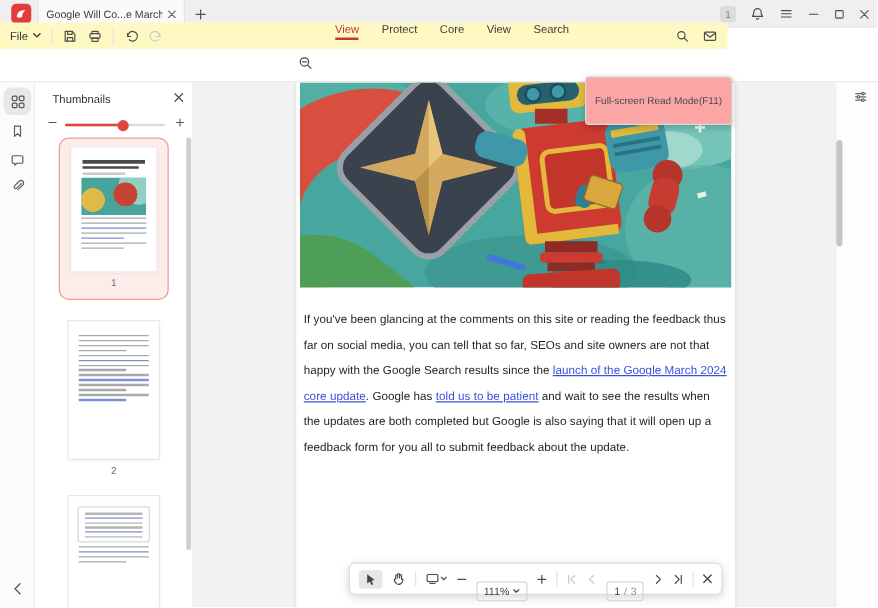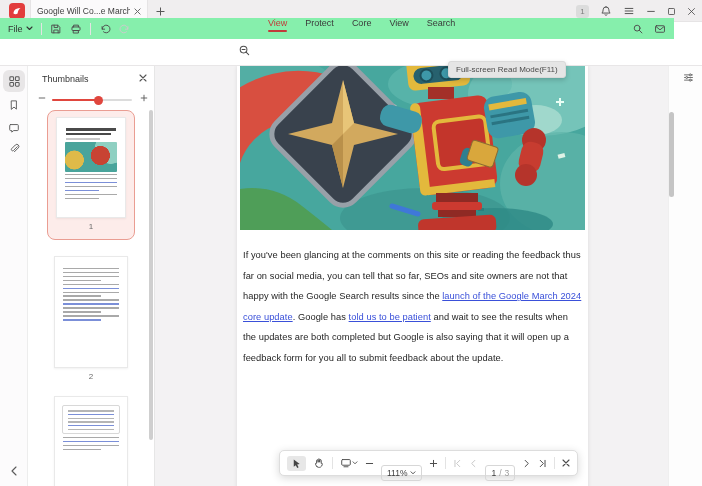--- a/index.html
+++ b/index.html
@@ -11,37 +11,37 @@
   .titlebar { position:absolute; left:0; top:0; width:702px; height:22px; background:#f0eeef; border-bottom:1px solid #e6e4e5; }
   .applogo { position:absolute; left:9px; top:3px; width:16px; height:16px; background:#e23c3c; border-radius:4px; display:flex; align-items:center; justify-content:center; }
   .tab { position:absolute; left:30px; top:0; width:118px; height:22px; background:#fbfafb; border-left:1px solid #e6e4e5; border-right:1px solid #e6e4e5; display:flex; align-items:center; padding:0 6px; gap:4px; }
   .tab-title { font-size:8.5px; color:#3c3c3c; white-space:nowrap; overflow:hidden; flex:1; }
   .newtab { position:absolute; left:152px; top:3px; width:16px; height:16px; display:flex; align-items:center; justify-content:center; color:#555; }
   .win-group { position:absolute; right:6px; top:0; height:22px; display:flex; align-items:center; gap:11px; }
   .badge { width:13px; height:13px; background:#dcdcdc; border-radius:3px; font-size:8px; color:#7c7c7c; display:flex; align-items:center; justify-content:center; }
   .wbtn { display:flex; align-items:center; justify-content:center; color:#4c4c4c; }
 
   
-  .menubar { position:absolute; left:0; top:18px; width:674px; height:21px; background:#86efac; }
+  .menubar { position:absolute; left:0; top:18px; width:582px; height:21px; background:#fef9c3; }
   .file-group { position:absolute; left:8px; top:0; height:21px; display:flex; align-items:center; gap:8px; }
   .file-label { font-size:9px; color:#333; display:flex; align-items:center; gap:3px; }
   .vdiv { width:1px; height:12px; background:#e3e3e3; }
   .menus { position:absolute; left:268px; top:0; height:21px; display:flex; align-items:flex-start; gap:18px; }
   .menu-item { font-size:9px; color:#3a3a3a; position:relative; }
   .menu-item.active { color:#c13a3a; }
   .menu-item.active::after { content:""; position:absolute; left:0; right:0; bottom:-4px; height:2px; background:#c13a3a; border-radius:1px; }
   .menubar-right { position:absolute; right:8px; top:0; height:21px; display:flex; align-items:center; gap:10px; color:#4c4c4c; }
 
   
   .toolbar2 { position:absolute; left:0; top:44px; width:702px; height:22px; background:#fff; border-bottom:1px solid #e8e6e7; }
   .tools-center { position:absolute; left:238px; top:0; height:22px; display:flex; align-items:flex-start; gap:11px;flex-direction:column; }
   .tool { display:flex; align-items:center; gap:2px; color:#4c4c4c; }
   .rotate-label { font-size:9px; color:#3e3e3e; margin-left:2px; }
 
-  .tooltip { position:absolute; left:448px; top:61px; z-index:30; background:#e5e5e5; border:1px solid #d9d9d9; border-radius:3px; padding:3px 7px; font-size:8px; color:#4a4a4a; box-shadow:0 2px 5px rgba(0,0,0,.18); white-space:nowrap; }
+  .tooltip { position:absolute; left:468px; top:61px; z-index:30; background:#fca5a5; border:1px solid #d9d9d9; border-radius:3px; padding:14px 7px; font-size:8px; color:#4a4a4a; box-shadow:0 2px 5px rgba(0,0,0,.18); white-space:nowrap; }
 
   
   .main { position:absolute; left:0; top:66px; width:702px; height:420px; }
 
   .iconstrip { position:absolute; left:0; top:0; width:28px; height:420px; background:#fcfbfc; border-right:1px solid #ededed; }
   .strip-btn { position:absolute; left:3px; width:22px; height:22px; display:flex; align-items:center; justify-content:center; color:#5a5a5a; border-radius:6px; }
   .strip-btn.active { background:#e8e6e7; }
 
   .thumbpanel { position:absolute; left:28px; top:0; width:127px; height:420px; background:#fff; border-right:1px solid #e6e6e6; overflow:hidden; }
   .panel-head { position:absolute; left:0; top:4px; width:127px; height:18px; }

